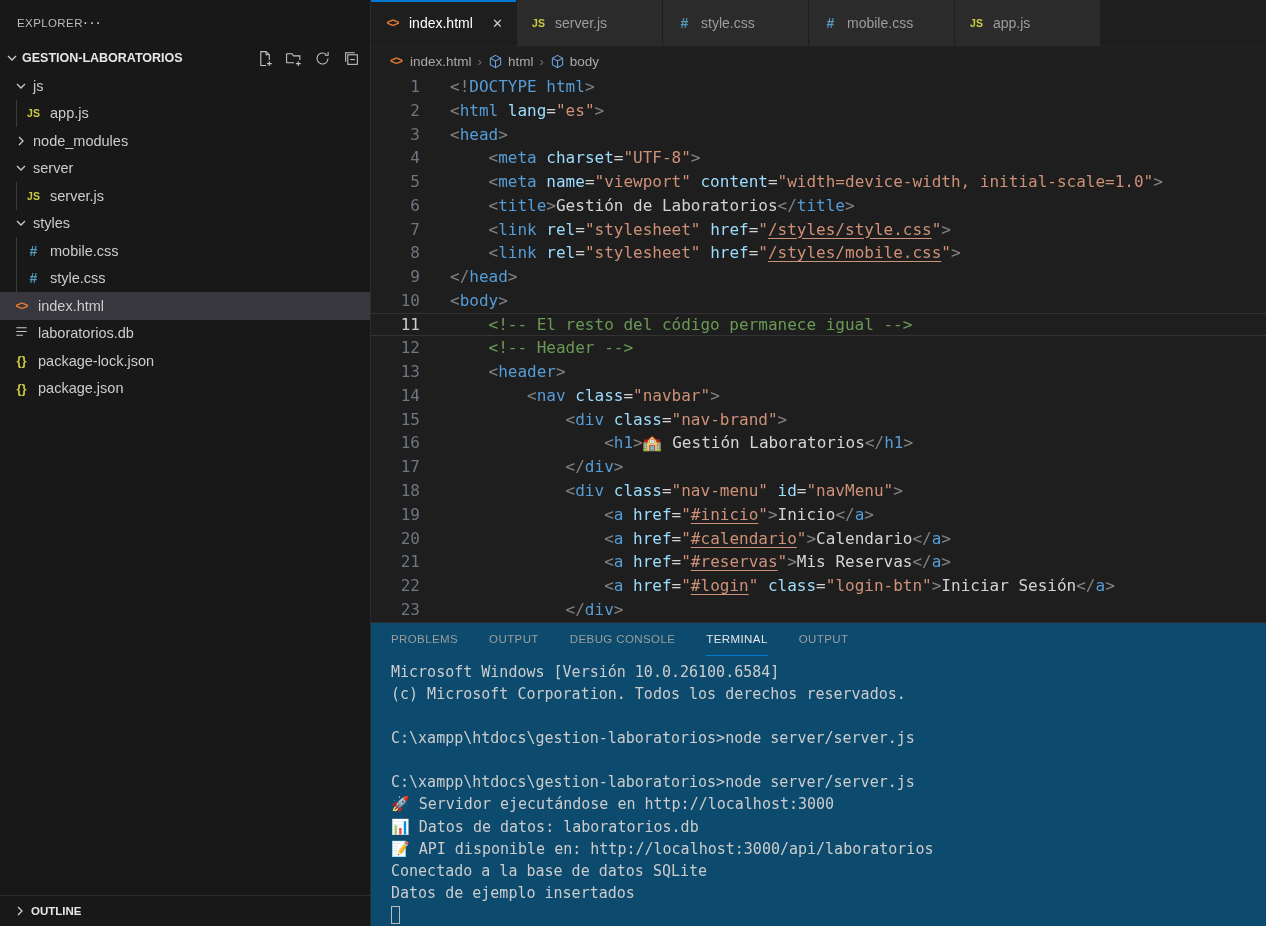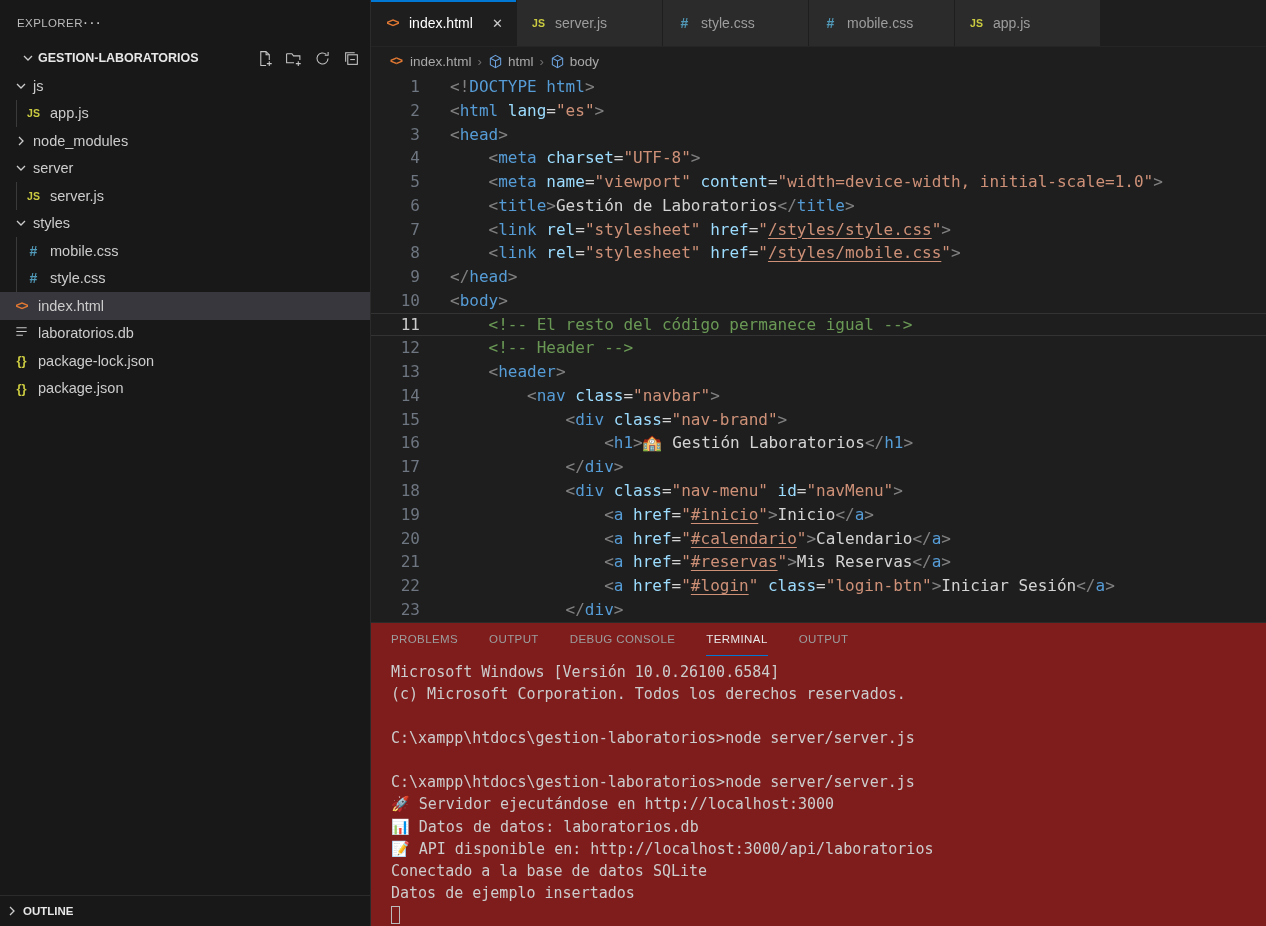--- a/index.html
+++ b/index.html
@@ -6,21 +6,21 @@
   html,body { width:1266px; height:926px; overflow:hidden; background:#181818;
     font-family:"Liberation Sans","DejaVu Sans",sans-serif; }
   .app { display:flex; width:1266px; height:926px; }
 
   
   .sidebar { width:371px; min-width:371px; background:#181818; color:#cccccc;
     display:flex; flex-direction:column; border-right:1px solid #2b2b2b; }
   .sb-header { height:44px; display:flex; align-items:center; 
     padding:2px 14px 0 17px; font-size:11.5px; color:#bbbbbb; letter-spacing:.4px; }
   .sb-more { font-size:16px; color:#cccccc; letter-spacing:1px; cursor:pointer; }
-  .sb-project { height:28px; display:flex; align-items:center; padding:0 10px 0 18px;
+  .sb-project { height:28px; display:flex; align-items:center; padding:0 10px 0 2px;
     font-size:12.5px; font-weight:bold; color:#e7e7e7;justify-content:space-between; }
   .sb-project .chev { width:16px; height:16px; margin:0 2px; flex:none; }
   .sb-actions { margin-left:auto; display:flex; gap:12px; }
   .sb-actions .abtn { width:17px; height:17px; display:inline-flex; cursor:pointer; }
   .sb-actions svg, .chev svg { width:100%; height:100%; }
   .tree { position:relative; }
   .trow { height:27.5px; display:flex; align-items:center; position:relative;
     font-size:14.5px; color:#cccccc; cursor:pointer; }
   .trow.folder { padding-left:13px; gap:4px; }
   .trow.root-file { padding-left:13px; gap:8px; }
@@ -31,21 +31,21 @@
   .trow .chev { width:16px; height:16px; flex:none; }
   .fic { width:17px; text-align:center; flex:none; font-weight:bold;
     font-family:"Liberation Sans",sans-serif; }
   .fic-js   { color:#cbcb41; font-size:10.5px; }
   .fic-css  { color:#519aba; font-size:14px; }
   .fic-html { color:#e37933; font-size:12px; letter-spacing:-1px; }
   .fic-json { color:#cbcb41; font-size:13px; }
   .fic-db svg { width:15px; height:15px; }
   .sb-spacer { flex:1; }
   .sb-outline { height:31px; border-top:1px solid #2b2b2b; display:flex; align-items:center;
-    padding-left:4px; gap:3px; font-size:11.5px; font-weight:bold; color:#e7e7e7; cursor:pointer; }
+    padding-left:12px; gap:3px; font-size:11.5px; font-weight:bold; color:#e7e7e7; cursor:pointer; }
   .sb-outline .chev { width:16px; height:16px; }
 
   
   .main { flex:1; display:flex; flex-direction:column; background:#1e1e1e; min-width:0; }
   .tabbar { height:47px; background:#1e1e1e; display:flex; align-items:stretch;
     border-bottom:1px solid #252526; }
   .tab { min-width:146px; display:flex; align-items:center; padding:0 13px; gap:8px;
     font-size:14px; color:#9d9d9d; background:#2b2b2b; border-right:1px solid #1e1e1e;
     cursor:pointer; position:relative; }
   .tab.active { background:#1e1e1e; color:#ffffff; box-shadow:inset 0 2px 0 #0078d4; }
@@ -68,21 +68,21 @@
   .tk-p   { color:#808080; }
   .tk-tag { color:#569cd6; }
   .tk-attr{ color:#9cdcfe; }
   .tk-o   { color:#d4d4d4; }
   .tk-s   { color:#ce9178; }
   .tk-su  { color:#ce9178; text-decoration:underline; text-underline-offset:3px; }
   .tk-t   { color:#d4d4d4; }
   .tk-c   { color:#6a9955; }
 
   
-  .panel { height:304px; background:#7f1d1d; border-top:1px solid #2b2b2b;
+  .panel { height:304px; background:#0c4a6e; border-top:1px solid #2b2b2b;
     display:flex; flex-direction:column; }
   .panel-tabs { height:37px; display:flex; align-items:center; gap:31px; padding-left:20px; }
   .ptab { height:100%; display:flex; align-items:center; font-size:11.5px; letter-spacing:.4px;
     color:#9d9d9d; border-bottom:1px solid transparent; cursor:pointer; }
   .ptab.active { color:#e7e7e7; border-bottom-color:#0078d4; }
   .term { flex:1; padding:5px 0 0 20px; color:#cccccc;
     font-family:"DejaVu Sans Mono","Liberation Mono",monospace; font-size:15px; }
   .tl { height:22.1px; line-height:22.1px; white-space:pre; }
   .cursor { display:inline-block; width:9px; height:18px; border:1px solid #bbbbbb;
     vertical-align:middle; }

